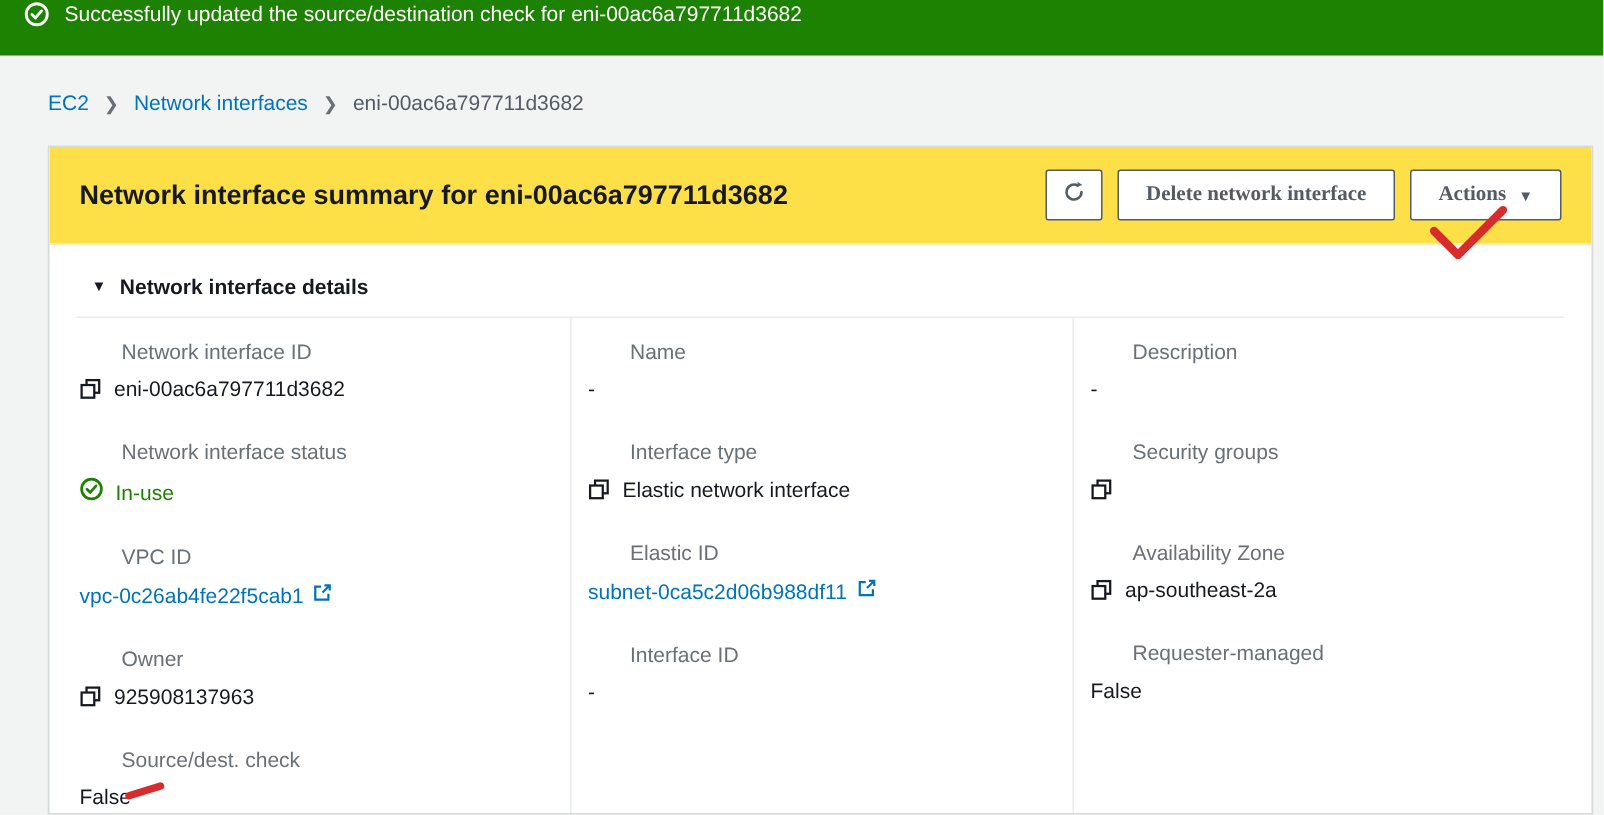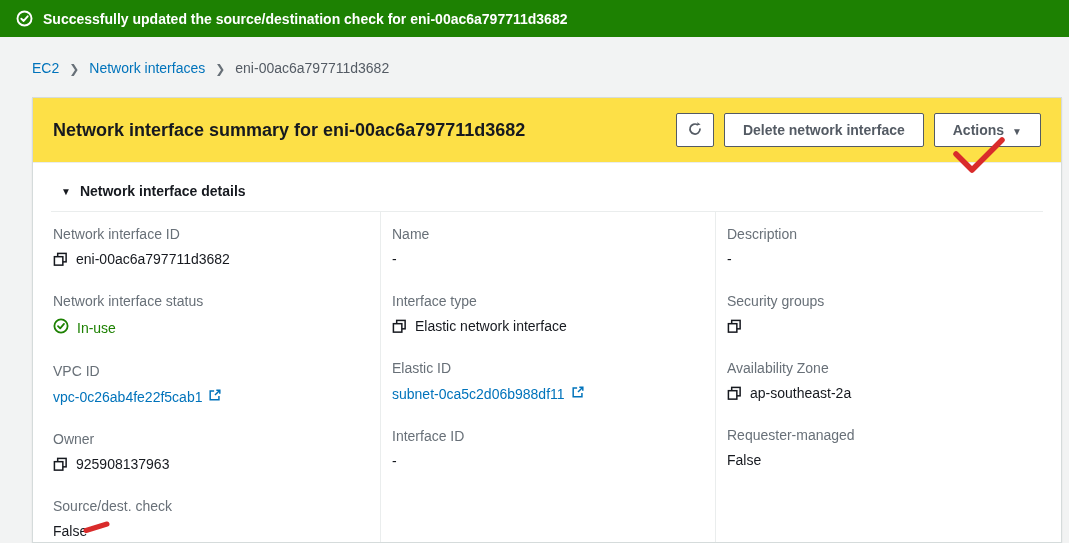--- a/index.html
+++ b/index.html
@@ -11,24 +11,24 @@
     position: relative;
     color: #16191f;
   }
 
   
   .banner {
     height: 37px;
     background: #1d8102;
     color: #ffffff;
     display: flex;
-    align-items: center;
-    padding: 12px 16px;
+    align-items: flex-start;
+    padding: 1px 16px;
     font-size: 14px;
-    font-weight: 700;
+    font-weight: 400;
   }
   .banner .icon { display: inline-flex; margin-right: 10px; }
 
   
   .breadcrumb {
     margin: 23px 0 0 32px;
     font-size: 14px;
     display: flex;
     align-items: flex-end;
     gap: 10px;
@@ -55,21 +55,21 @@
     padding: 15px 20px;
     border-bottom: 1px solid #eaeded;
     background: #fde047;
   }
   .card-title { font-size: 18px; font-weight: 700; color: #16191f; }
   .header-buttons { display: flex; gap: 10px; align-items: center; }
   .btn {
     border: 1px solid #545b64;
     background: #ffffff;
     color: #545b64;
-    font-family: Liberation Sans, sans-serif;
+    font-family: Liberation Serif, serif;
     font-size: 14px;
     font-weight: 700;
     padding: 6px 18px;
     border-radius: 2px;
     height: 34px;
     cursor: pointer;
     display: inline-flex;
     align-items: center;
     gap: 8px;
   }
@@ -94,21 +94,21 @@
     display: grid;
     grid-template-columns: 347px 335px auto;
     padding-top: 14px;
   }
   .col { padding: 0 14px 0 20px; }
   .col + .col { border-left: 1px solid #eaeded; padding-left: 11px; }
   .detail-grid { min-height: 350px; }
   .col + .col { margin-top: -14px; padding-top: 14px; }
 
   .field { margin-bottom: 26px; }
-  .field .label { font-size: 14px; color: #687078; margin-bottom: 9px; }
+  .field .label { font-size: 14px; color: #687078; margin-bottom: 9px; margin-left: 28px; }
   .field .value {
     font-size: 14px; color: #16191f;
     display: flex; align-items: center; gap: 8px;
     min-height: 16px;
   }
   .value a { color: #0073bb; text-decoration: none; cursor: pointer; display: inline-flex; align-items: center; gap: 6px; }
   .value.ok { color: #1d8102; font-weight: 400; align-items: center; }
   .copy-btn { display: inline-flex; cursor: pointer; background: none; border: none; padding: 0; }
 
   

